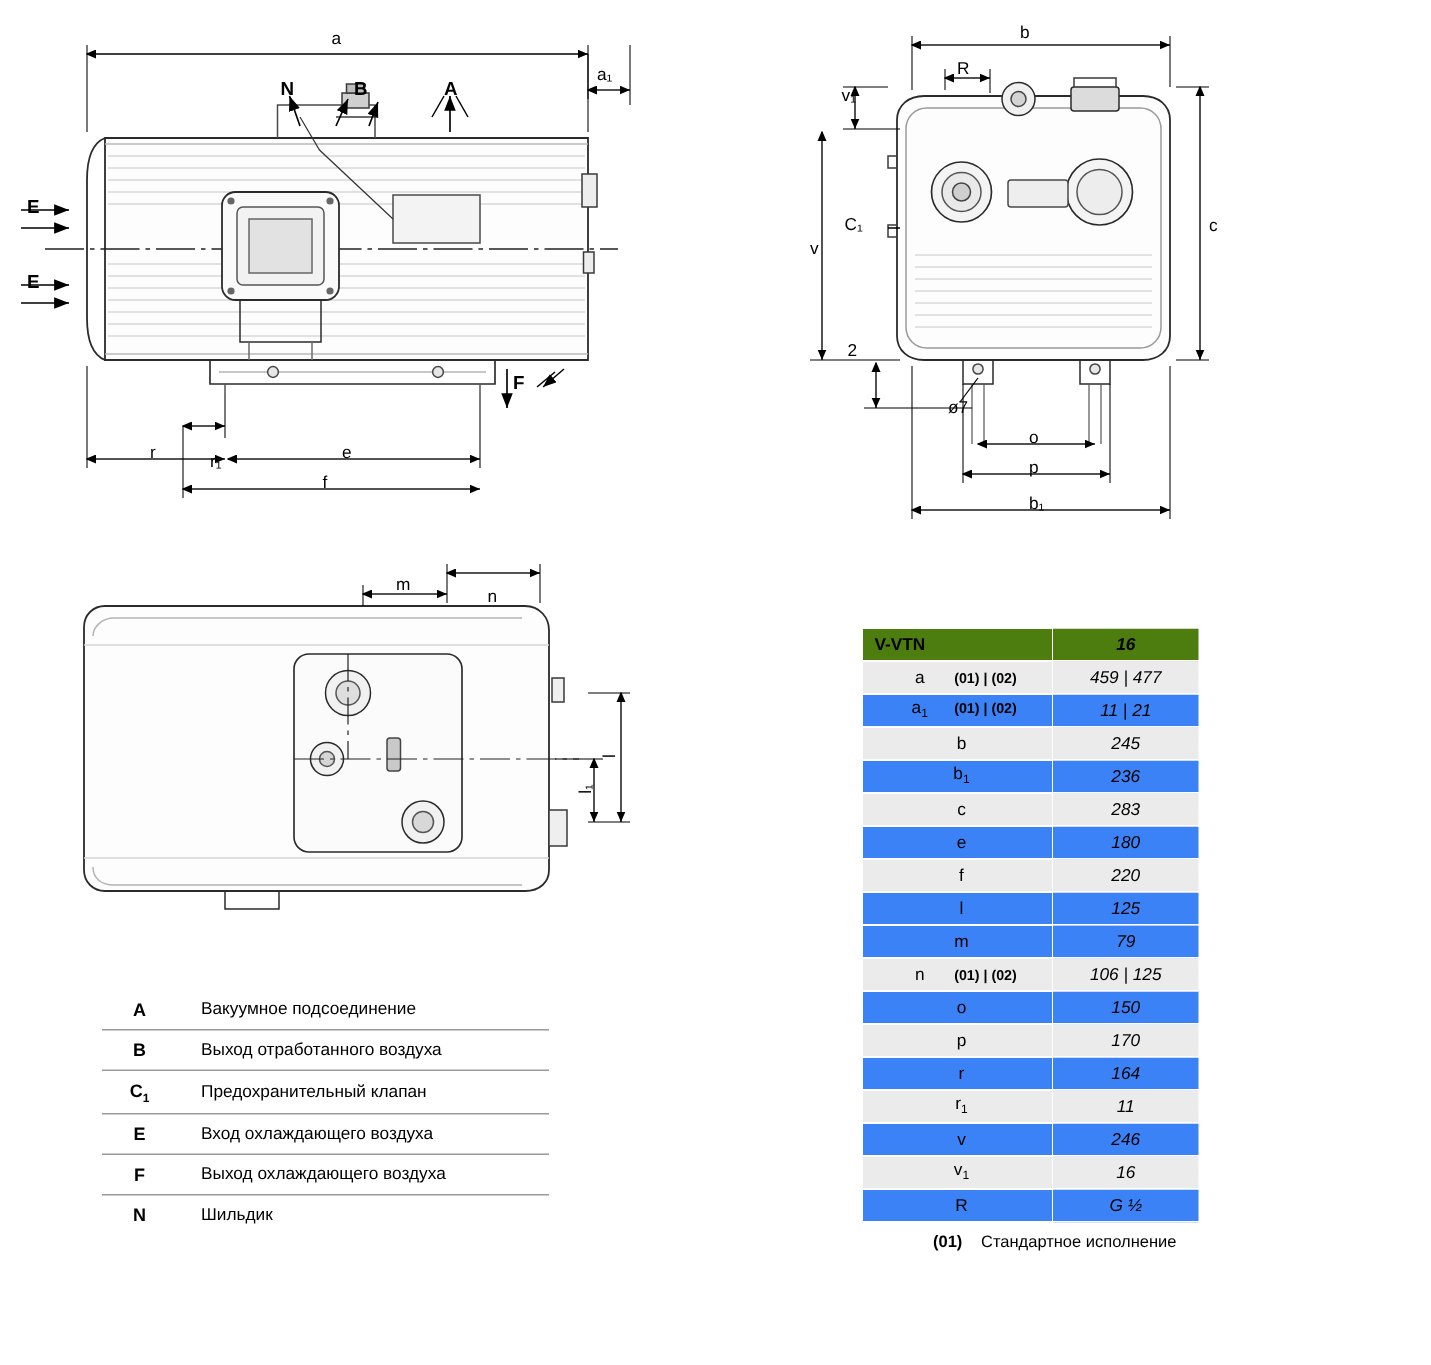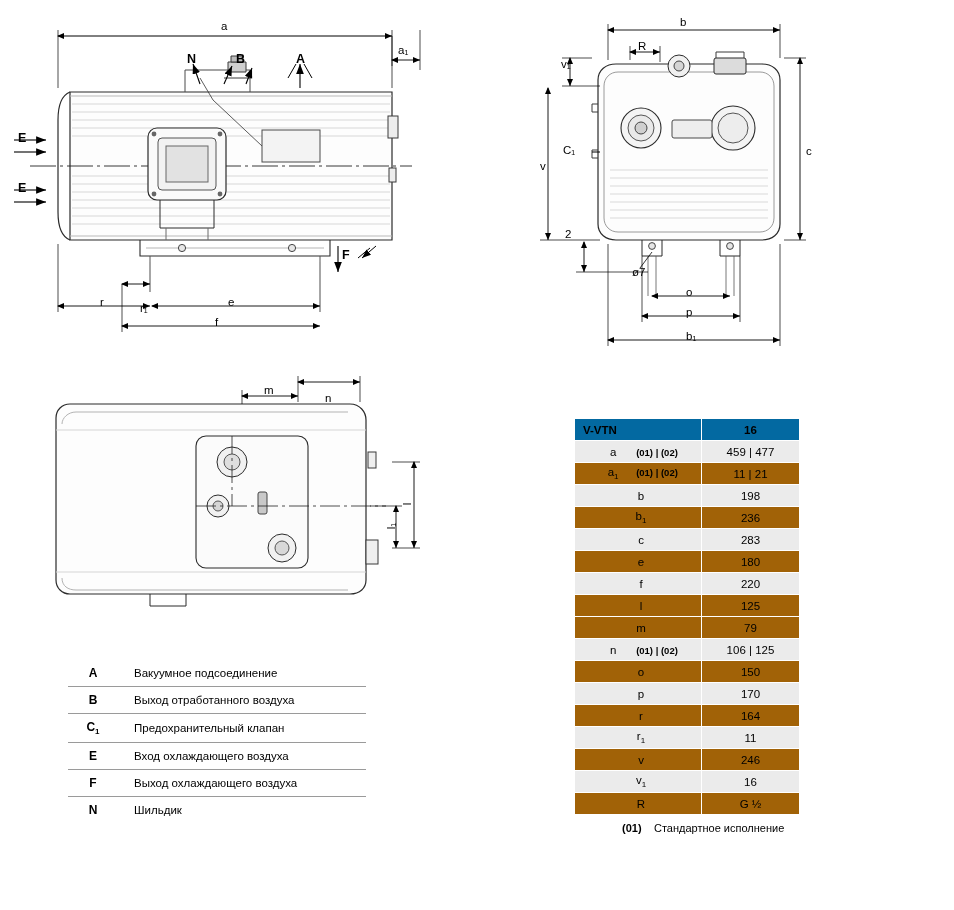--- a/index.html
+++ b/index.html
@@ -60,42 +60,43 @@
     width: 226px;
     border-collapse: collapse;
     font-size: 11.5px;
   }
   .spec td {
     border: 1px solid #ffffff;
     padding: 2px 4px;
     height: 17px;
   }
   .spec .hdr td {
-    background: #0369a1;
+    background: #4d7c0f;
     font-weight: bold;
     color: #000;
   }
   .spec .hdr td.k { text-align: left; padding-left: 8px; }
   .spec .hdr td.v { text-align: center; }
   .spec tr.odd td { background: #ebebeb; }
-  .spec tr.even td { background: #a16207; }
+  .spec tr.even td { background: #3b82f6; }
   .spec td.k {
     width: 112px;
     text-align: center;
     padding-left: 10px;
     position: relative;
   }
   .spec td.k .var { display: inline-block; min-width: 18px; }
   .spec td.k .opt {
     font-size: 9.5px;
     font-weight: bold;
     margin-left: 14px;
   }
   .spec td.v {
     text-align: center;
+    font-style: italic;
   }
   .spec sub { font-size: 8px; }
 
   
   .notes {
     position: absolute;
     left: 574px;
     top: 822px;
     width: 340px;
     font-size: 11px;
@@ -395,21 +396,21 @@
       <tr class="odd">
         <td class="k"><span class="var">a</span><span class="opt">(01) | (02)</span></td>
         <td class="v">459  |  477</td>
       </tr>
       <tr class="even">
         <td class="k"><span class="var"><span>a</span><sub>1</sub></span><span class="opt">(01) | (02)</span></td>
         <td class="v">11  |  21</td>
       </tr>
       <tr class="odd">
         <td class="k"><span class="var">b</span></td>
-        <td class="v">198</td>
+        <td class="v">245</td>
       </tr>
       <tr class="even">
         <td class="k"><span class="var"><span>b</span><sub>1</sub></span></td>
         <td class="v">236</td>
       </tr>
       <tr class="odd">
         <td class="k"><span class="var">c</span></td>
         <td class="v">283</td>
       </tr>
       <tr class="even">

